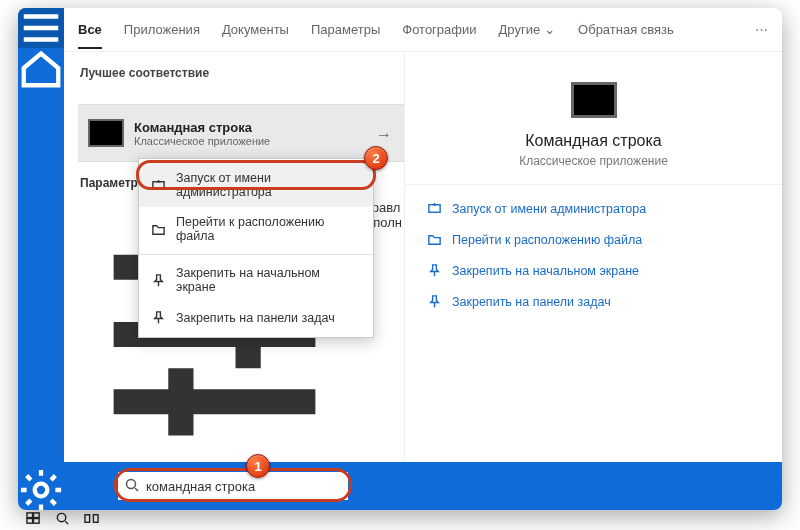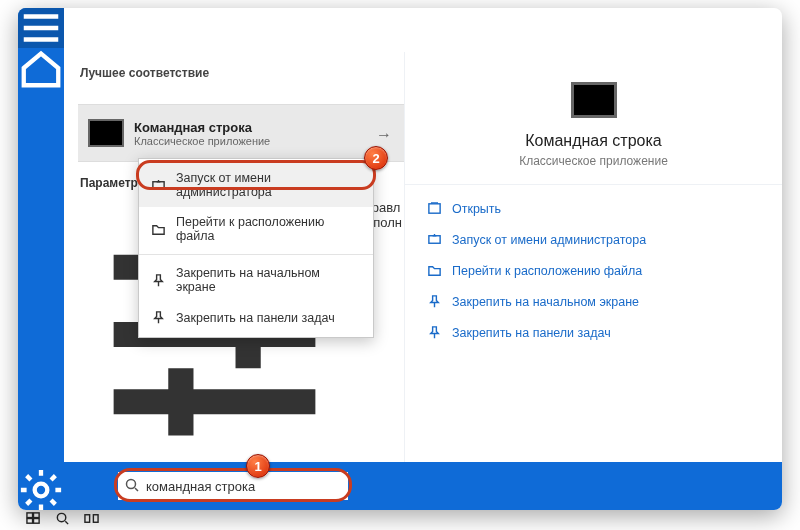--- a/index.html
+++ b/index.html
@@ -71,20 +71,30 @@
     <div class="sb-spacer"></div>
     <div class="sb-btn">
       <svg viewBox="0 0 16 16">
           <circle cx="8" cy="8" r="2.2"></circle>
           <path d="M8 1v2M8 13v2M1 8h2M13 8h2M3 3l1.5 1.5M11.5 11.5L13 13M13 3l-1.5 1.5M4.5 11.5L3 13"></path>
         </svg>
     </div>
   </div>
 
   <div class="content">
+    <div class="tabs">
+      <span class="tab active">Все</span>
+      <span class="tab">Приложения</span>
+      <span class="tab">Документы</span>
+      <span class="tab">Параметры</span>
+      <span class="tab">Фотографии</span>
+      <span class="tab"><span>Другие</span><span class="chev">⌄</span></span>
+      <span class="tab right">Обратная связь</span>
+      <span class="tab" style="padding:0">⋯</span>
+    </div>
 
     <div class="body">
       <div class="left">
         <div class="section-h">Лучшее соответствие</div>
         <div class="best">
           <div class="thumb"></div>
           <div class="txt">
             <div class="ttl">Командная строка</div>
             <div class="sub">Классическое приложение</div>
           </div>
@@ -102,27 +112,20 @@
         </div>
       </div>
 
       <div class="right">
         <div class="preview">
           <div class="pv-thumb"></div>
           <div class="pv-title">Командная строка</div>
           <div class="pv-sub">Классическое приложение</div>
         </div>
         <div class="actions">
-          <div class="action">
-            <svg viewBox="0 0 16 16">
-                <rect x="2" y="3" width="12" height="10"></rect>
-                <path d="M5 3v-1h6v1"></path>
-              </svg>
-            <span>Открыть</span>
-          </div>
           <div class="action">
             <svg viewBox="0 0 16 16">
                 <rect x="2" y="4" width="12" height="8"></rect>
                 <path d="M8 2v2M6 4h4"></path>
               </svg>
             <span>Запуск от имени администратора</span>
           </div>
           <div class="action">
             <svg viewBox="0 0 16 16">
                 <path d="M2 4h4l2 2h6v7H2z"></path>

